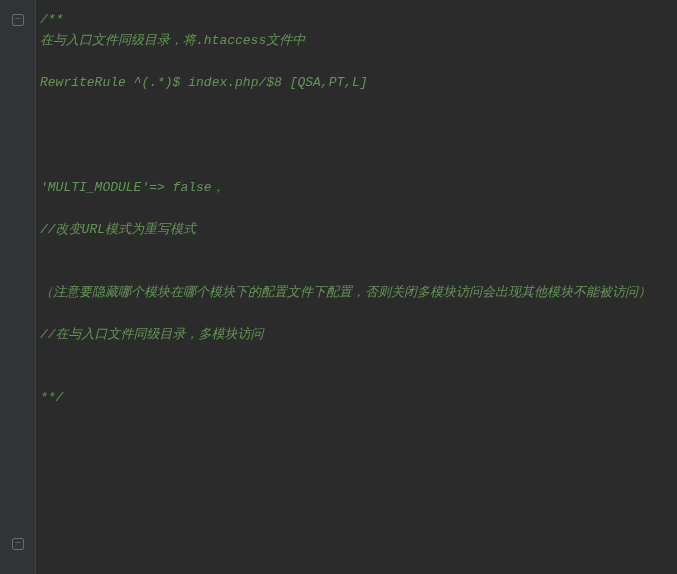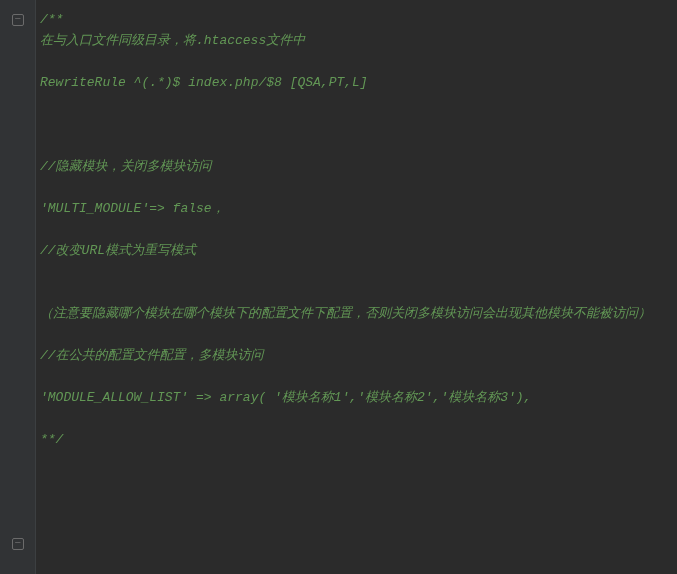--- a/index.html
+++ b/index.html
@@ -109,28 +109,26 @@
     <span class="fold-marker fold-close"></span>
   </div>
   <div class="code-area">
     <span class="line">/**</span>
     <span class="line">在与入口文件同级目录，将.htaccess文件中</span>
     <span class="line"></span>
     <span class="line">RewriteRule ^(.*)$ index.php/$8 [QSA,PT,L]</span>
     <span class="line"></span>
     <span class="line"></span>
     <span class="line"></span>
-    <span class="line">//隐藏模块，关闭多模块访问</span>
     <span class="line"></span>
     <span class="line">'MULTI_MODULE'=&gt; false，</span>
     <span class="line"></span>
     <span class="line">//改变URL模式为重写模式</span>
     <span class="line"></span>
     <span class="line"></span>
     <span class="line">（注意要隐藏哪个模块在哪个模块下的配置文件下配置，否则关闭多模块访问会出现其他模块不能被访问）</span>
     <span class="line"></span>
-    <span class="line">//在公共的配置文件配置，多模块访问</span>
+    <span class="line">//在与入口文件同级目录，多模块访问</span>
     <span class="line"></span>
-    <span class="line">'MODULE_ALLOW_LIST' =&gt; array( '模块名称1','模块名称2','模块名称3'),</span>
     <span class="line"></span>
     <span class="line">**/</span>
   </div>
 </div>
 
 </body></html>

